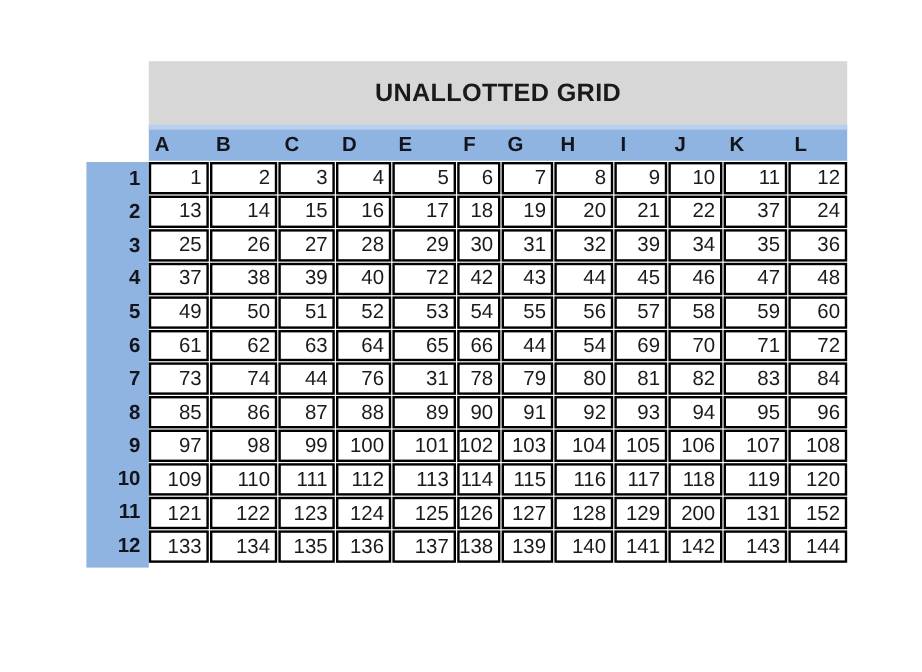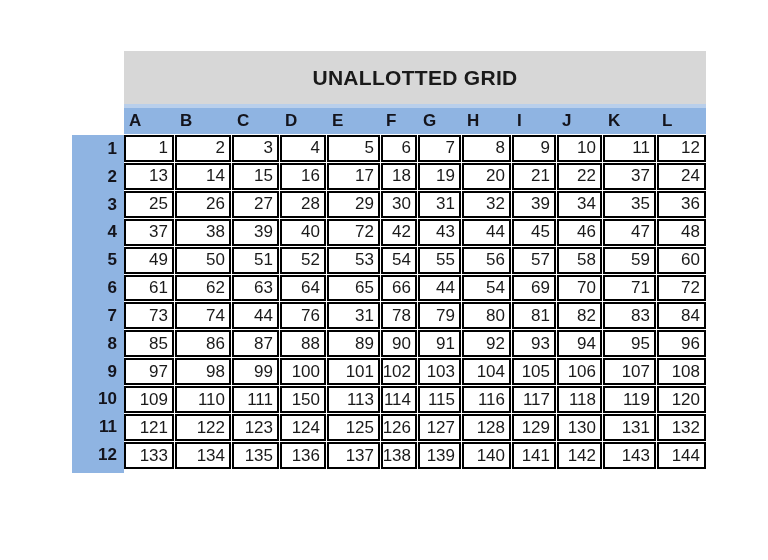--- a/index.html
+++ b/index.html
@@ -220,41 +220,41 @@
       <div class="cell">102</div>
       <div class="cell">103</div>
       <div class="cell">104</div>
       <div class="cell">105</div>
       <div class="cell">106</div>
       <div class="cell">107</div>
       <div class="cell">108</div>
       <div class="cell">109</div>
       <div class="cell">110</div>
       <div class="cell">111</div>
-      <div class="cell">150</div>
+      <div class="cell">112</div>
       <div class="cell">113</div>
       <div class="cell">114</div>
       <div class="cell">115</div>
       <div class="cell">116</div>
       <div class="cell">117</div>
       <div class="cell">118</div>
       <div class="cell">119</div>
       <div class="cell">120</div>
       <div class="cell">121</div>
       <div class="cell">122</div>
       <div class="cell">123</div>
       <div class="cell">124</div>
       <div class="cell">125</div>
       <div class="cell">126</div>
       <div class="cell">127</div>
       <div class="cell">128</div>
       <div class="cell">129</div>
-      <div class="cell">130</div>
+      <div class="cell">200</div>
       <div class="cell">131</div>
-      <div class="cell">132</div>
+      <div class="cell">152</div>
       <div class="cell">133</div>
       <div class="cell">134</div>
       <div class="cell">135</div>
       <div class="cell">136</div>
       <div class="cell">137</div>
       <div class="cell">138</div>
       <div class="cell">139</div>
       <div class="cell">140</div>
       <div class="cell">141</div>
       <div class="cell">142</div>

